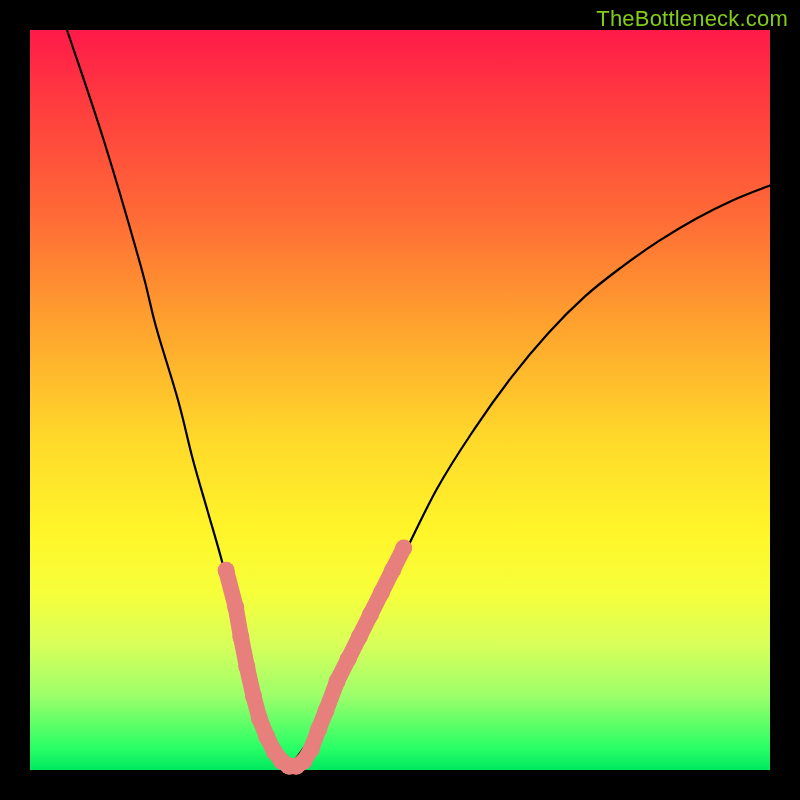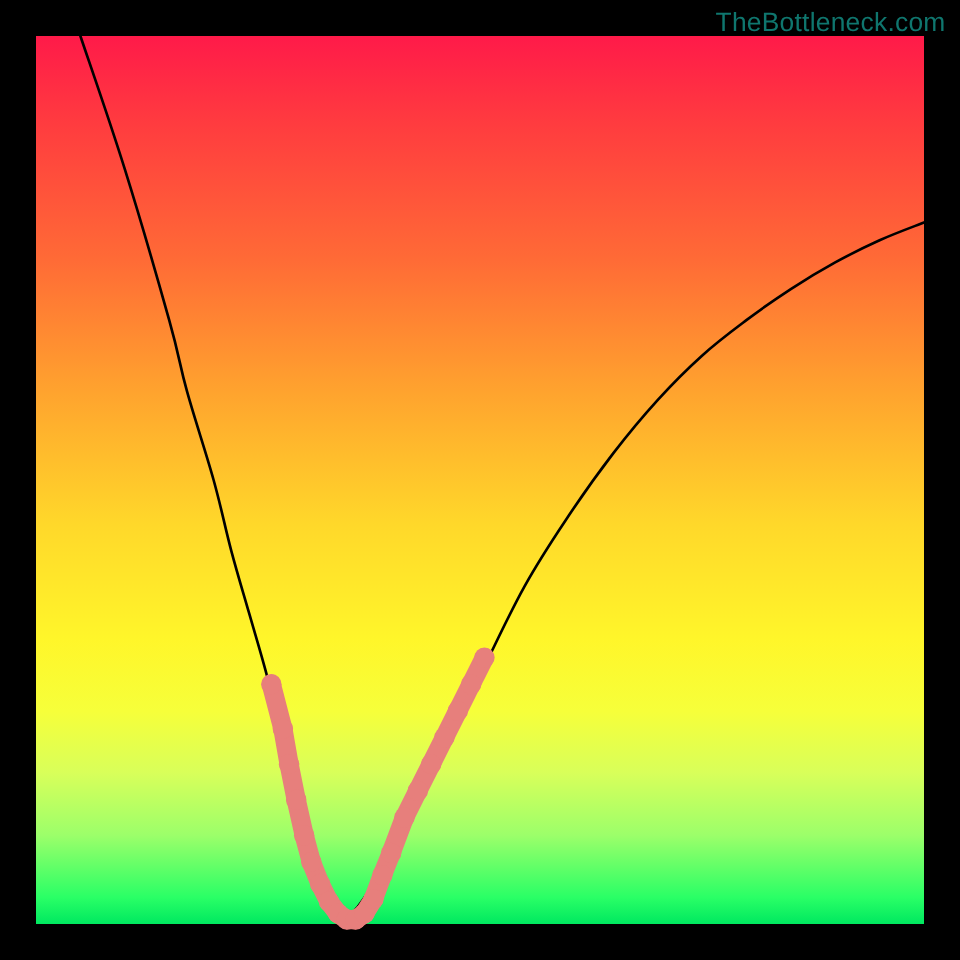--- a/index.html
+++ b/index.html
@@ -37,21 +37,21 @@
       #d8ff5a 83%,
       #9cff6a 90%,
       #2aff66 97%,
       #00e860 100%
     );
   }
   .watermark {
     position: absolute;
     top: 6px;
     right: 12px;
-    color: #0f766e;
+    color: #84cc16;
     font-size: 22px;
     font-weight: 500;
     letter-spacing: 0.2px;
     user-select: none;
   }
   svg.curves {
     position: absolute;
     left: 0;
     top: 0;
     width: 740px;

